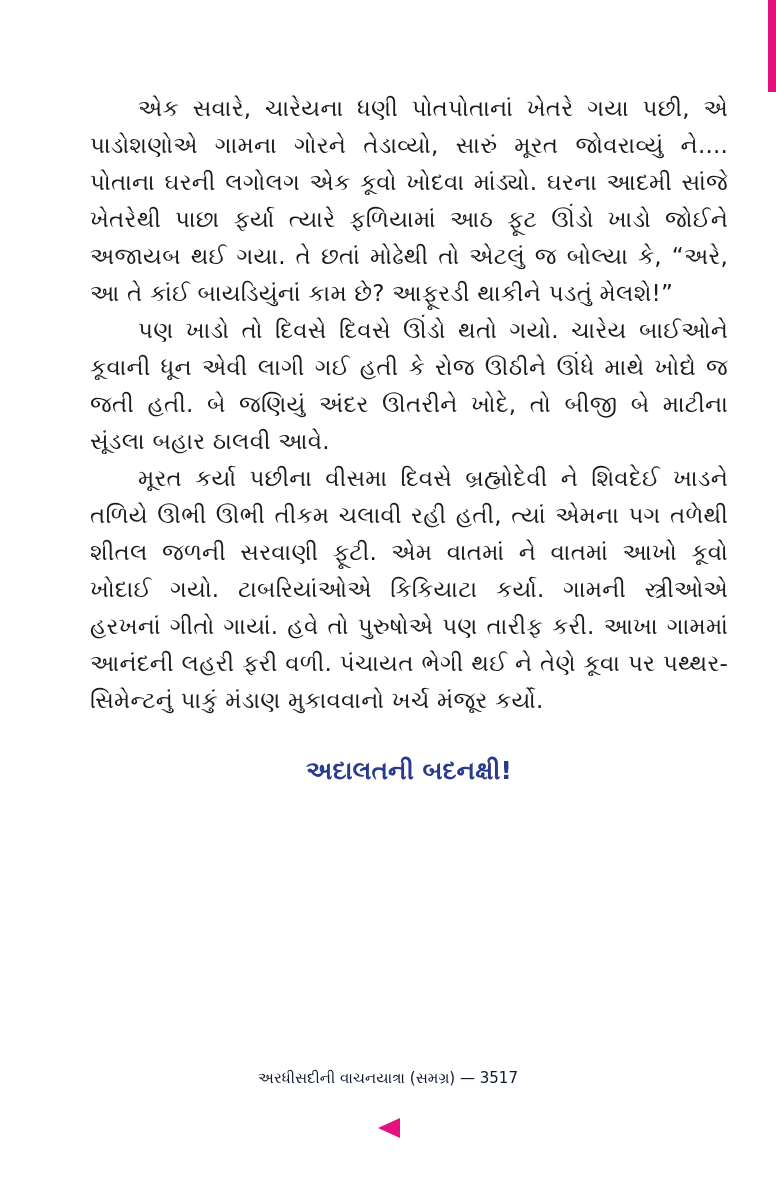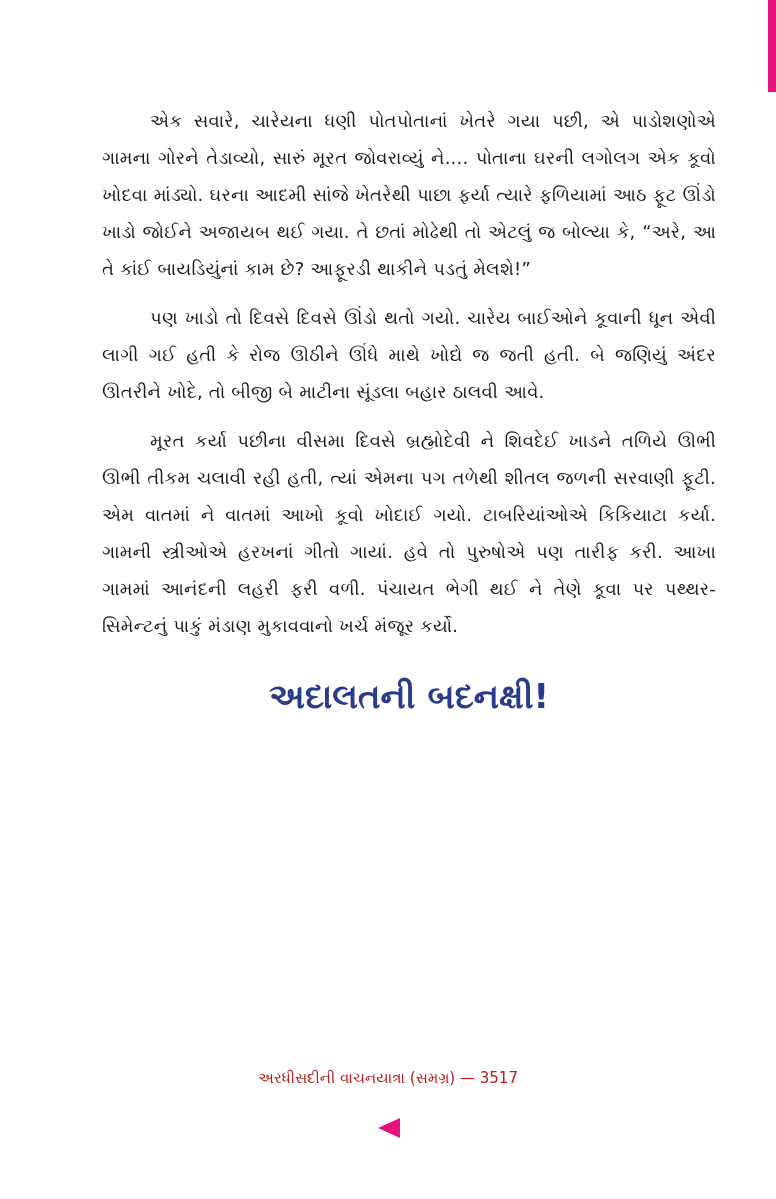--- a/index.html
+++ b/index.html
@@ -24,46 +24,46 @@
     height: 92px;
     background: var(--accent_pink, #e5127d);
   }
   .content {
     position: absolute;
     left: 90px;
     top: 90px;
     width: 638px;
   }
   p.body-para {
-    margin: 12px;
-    font-size: 18px;
+    margin: 0;
+    font-size: 23px;
     line-height: 37px;
     text-align: justify;
     text-indent: 48px;
     color: var(--body_text, #1b1b1b);
     letter-spacing: 0.2px;
   }
   h2.section-heading {
     margin: 32px 0 28px 0;
     text-align: center;
     text-indent: 0;
-    font-size: 34px;
+    font-size: 25px;
     line-height: 40px;
     font-weight: bold;
     color: var(--heading_blue, #2b3b8c);
   }
   .footer-line {
     position: absolute;
     top: 1068px;
     left: 0;
     width: 100%;
     text-align: center;
     font-size: 15px;
     line-height: 20px;
-    color: #b91c1c;
+    color: #0f172a;
   }
   
   .nav-triangle {
     position: absolute;
     top: 1118px;
     left: 378px;
     width: 0;
     height: 0;
     border-top: 10px solid transparent;
     border-bottom: 10px solid transparent;

